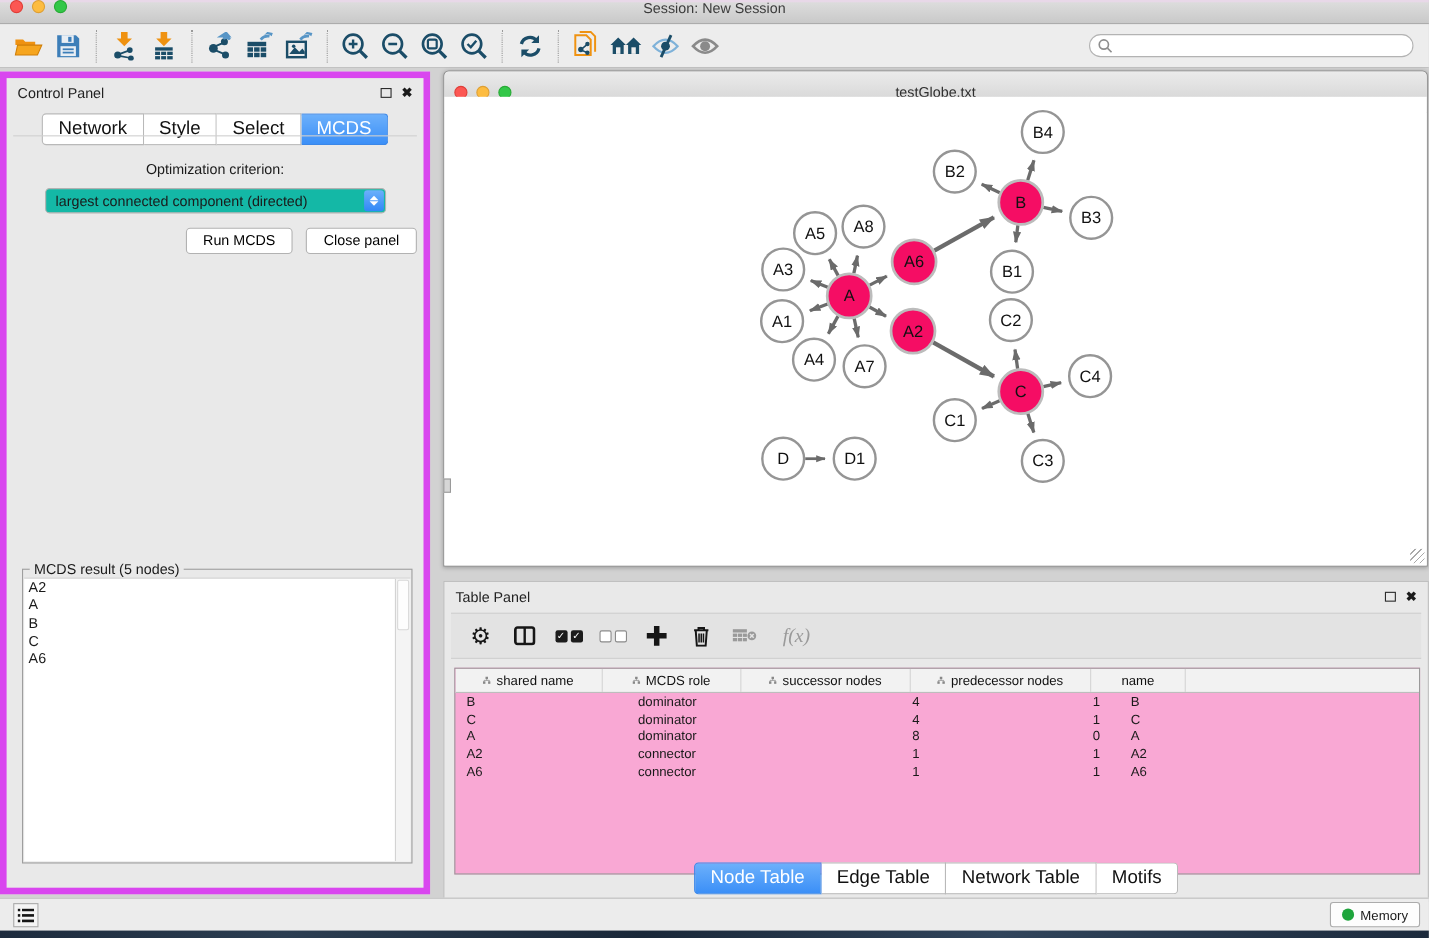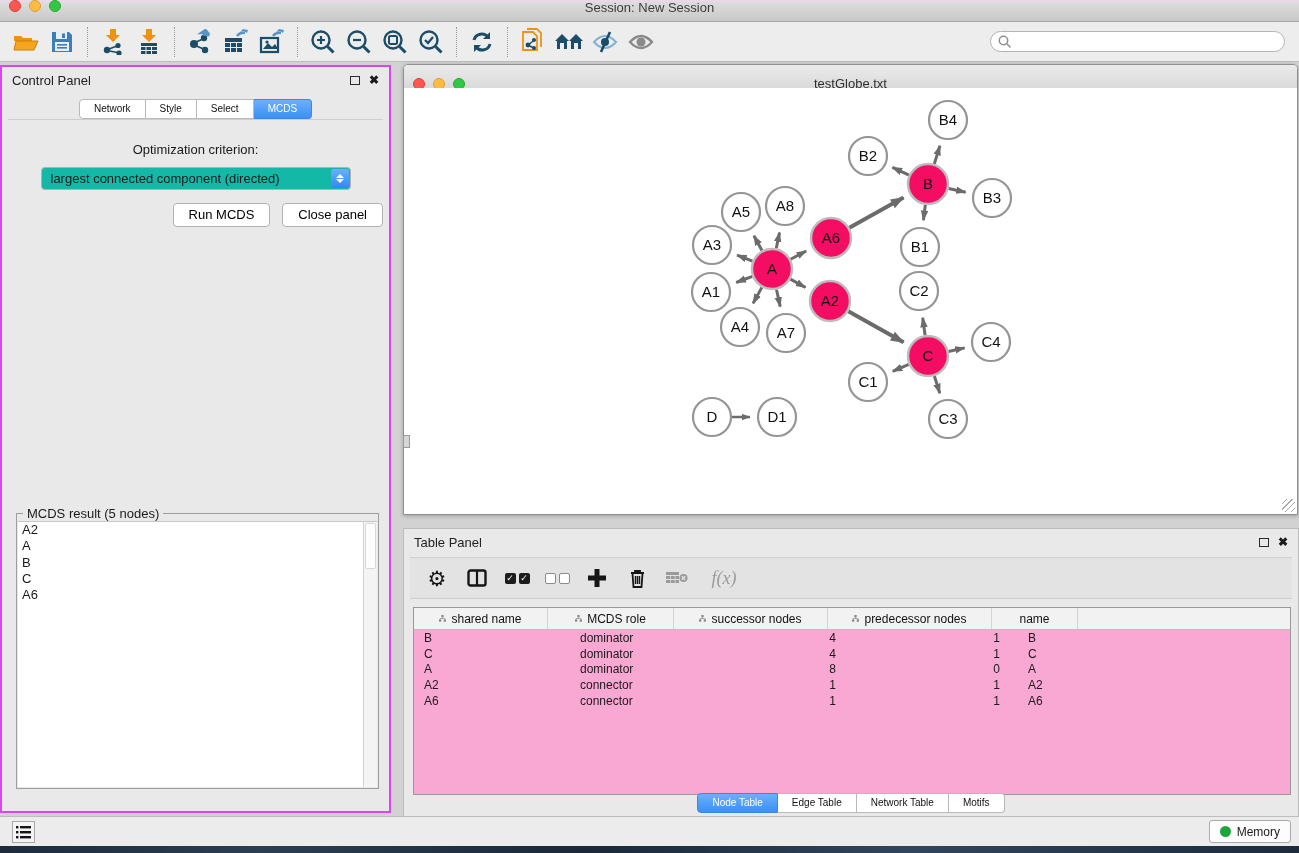--- a/index.html
+++ b/index.html
@@ -29,23 +29,23 @@
   .search-mag { position:absolute; left:8px; top:4px; }
 
   
   .panel-head { height:26px; display:flex; align-items:center; font-size:13px; color:#222; padding:0 10px; }
   .panel-head .spacer { flex:1; }
   .mini-float { width:10px; height:9px; border:1.6px solid #2b2b2b; margin-right:9px; cursor:default; }
   .mini-close { font-size:12px; font-weight:bold; color:#1a1a1a; cursor:default; line-height:1; }
 
   
   .control-panel { position:absolute; left:0; top:65px; width:391px; height:748px;
-    background:#e9e9e9; border:2px solid #d946ef; }
+    background:#e9e9e9; border:6px solid #d946ef; }
   .cp-tabs { display:flex; justify-content:center; margin-top:6px; }
-  .tab { font-size:10px; padding:3px 14px 4px; background:#fff; border:1px solid #b9b9b9; border-left:none; color:#111; cursor:default; }
+  .tab { font-size:17px; padding:3px 14px 4px; background:#fff; border:1px solid #b9b9b9; border-left:none; color:#111; cursor:default; }
   .tab:first-child { border-left:1px solid #b9b9b9; border-radius:4px 0 0 4px; }
   .tab:last-child { border-radius:0 4px 4px 0; }
   .tab.active { background:linear-gradient(#6cb0fb,#3b8ff7); border-color:#3b87e8; color:#fff; }
   .cp-body { position:absolute; left:6px; right:6px; top:52px; bottom:10px; border-top:1px solid #cfcfcf; }
   .opt-label { text-align:center; font-size:13px; margin-top:22px; }
   .dropdown { position:relative; margin:10px auto 0; width:310px; height:23px; background:#14b8a6;
     border:1px solid #b2b2b2; border-radius:4px; font-size:13px; display:flex; align-items:center;
     padding-left:9px; cursor:default; }
   .dd-stepper { position:absolute; right:1px; top:1px; width:18px; height:19px; border-radius:3px;
     background:linear-gradient(#6cb0fb,#3188f6); display:flex; flex-direction:column; align-items:center; justify-content:center; gap:1px; }

